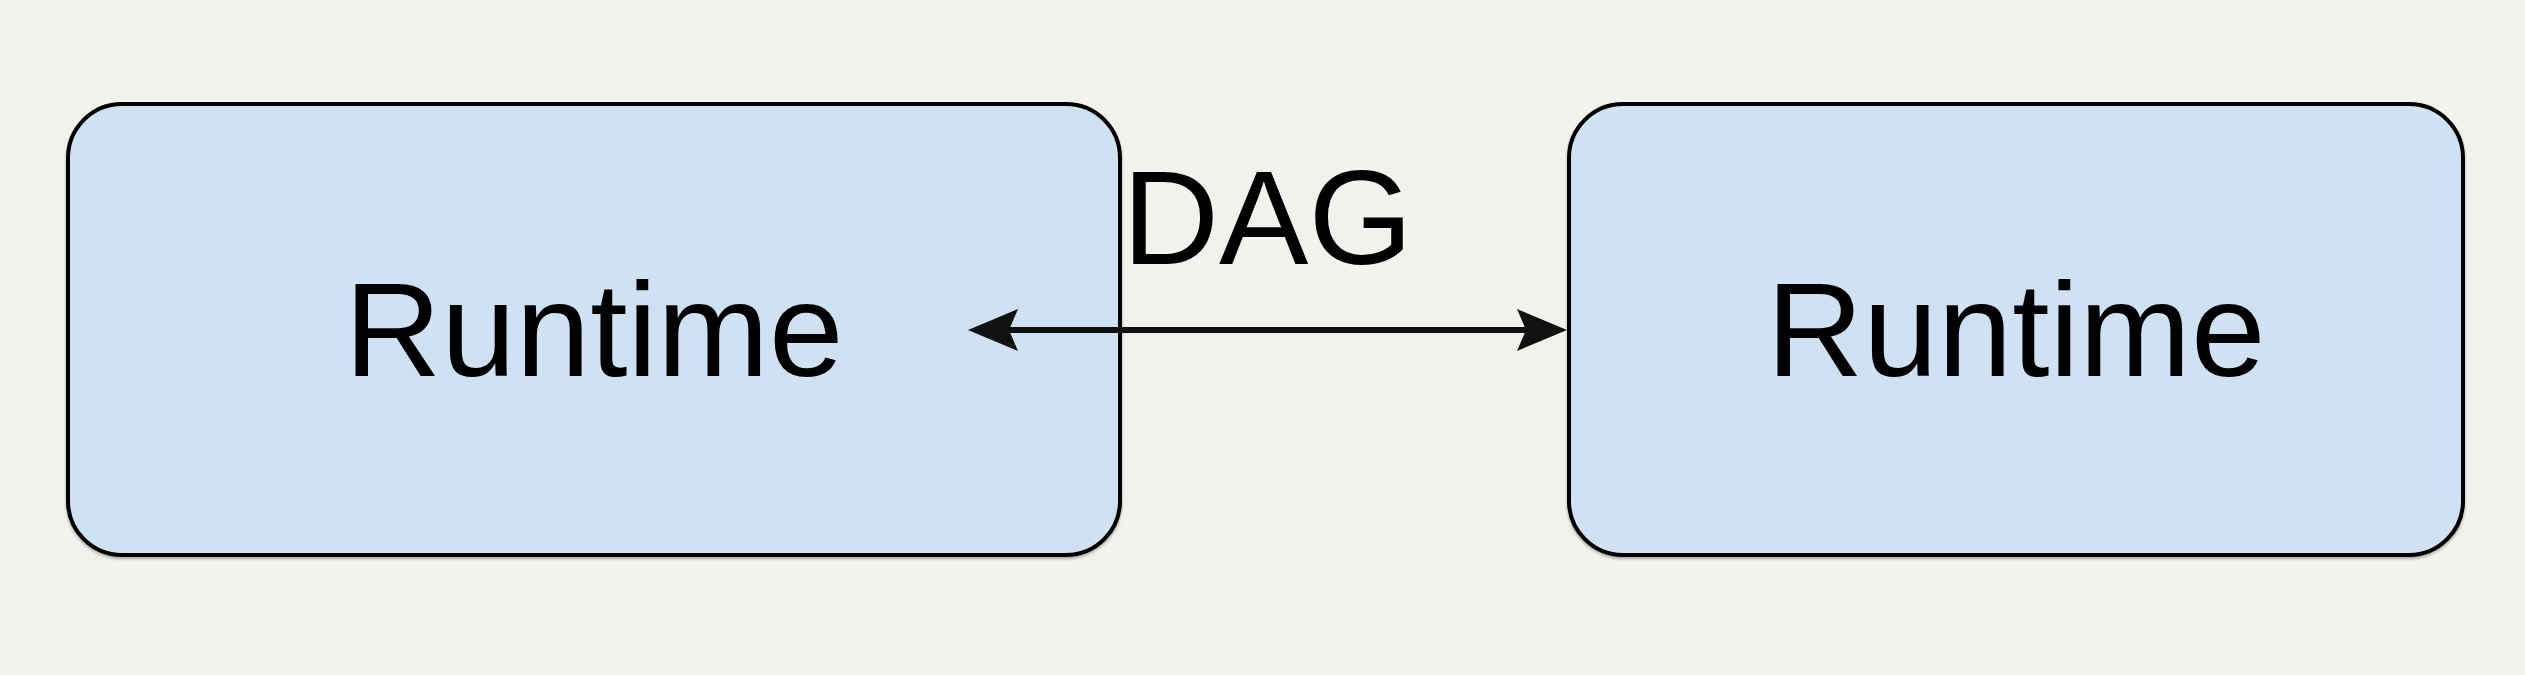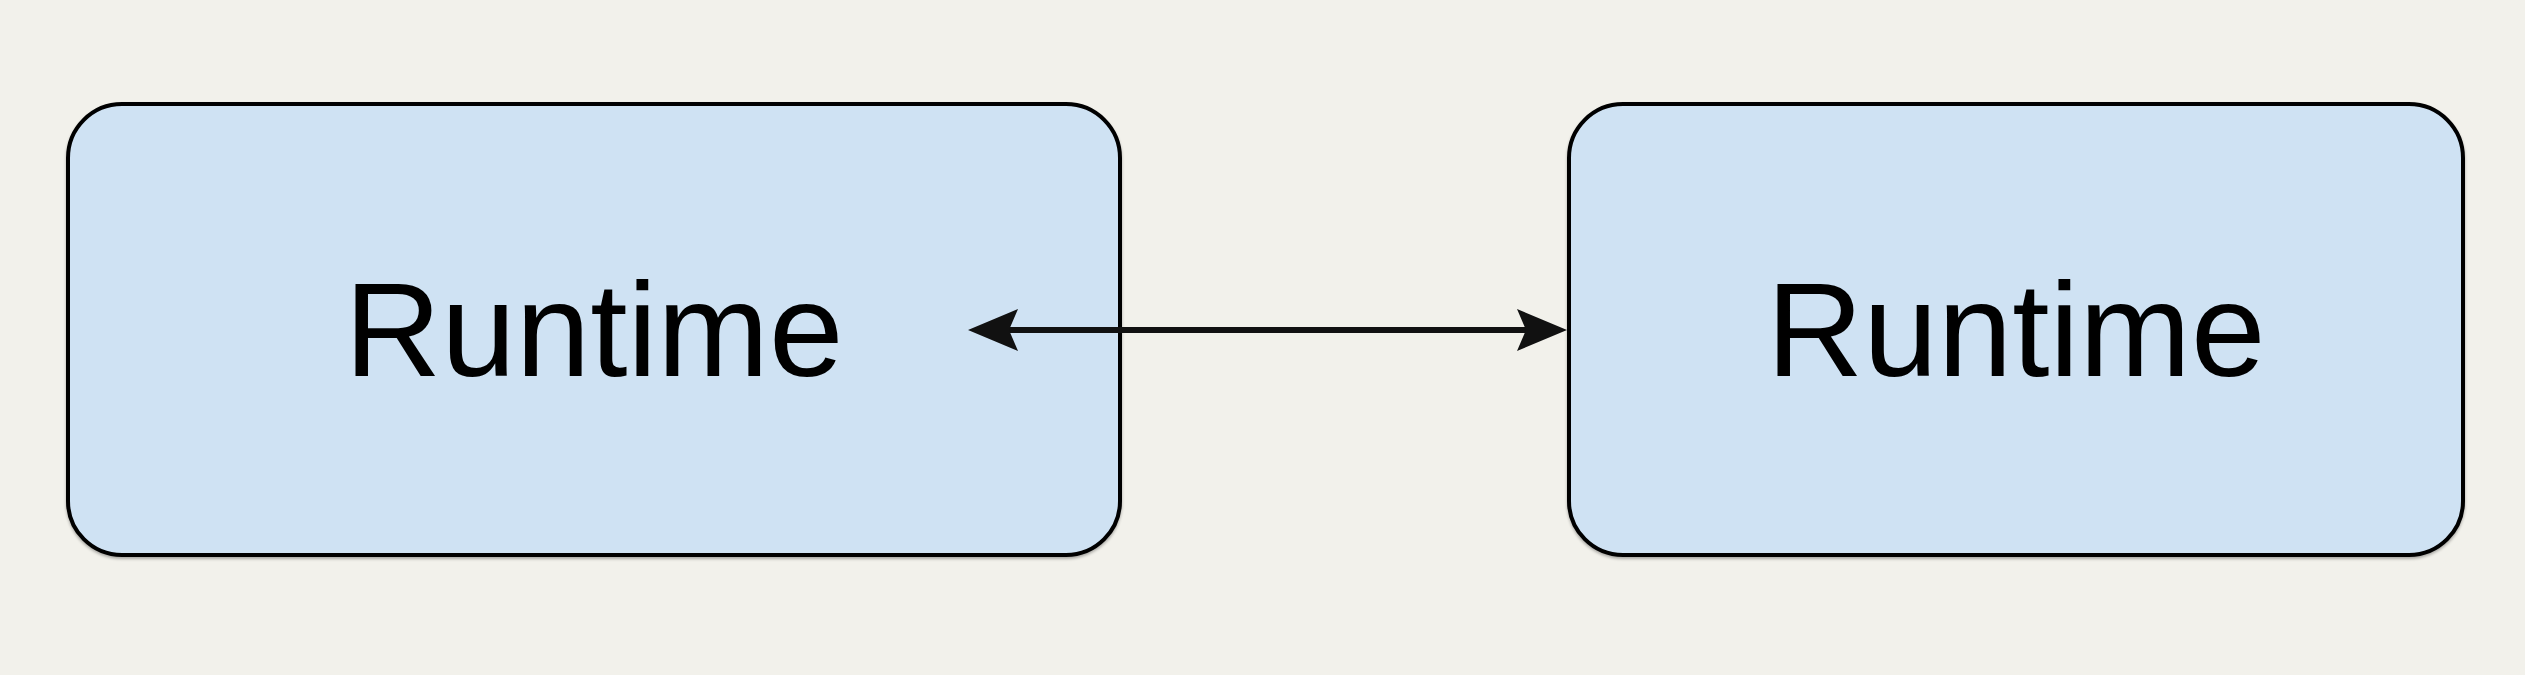--- a/index.html
+++ b/index.html
@@ -68,20 +68,21 @@
 </style>
 </head>
 <body>
 
 <div class="canvas">
 
   <div class="node node-runtime">
     <span class="node-label">Runtime</span>
   </div>
 
+  <div class="edge-label">DAG</div>
 
   <svg class="edge-arrow" viewBox="0 0 599 80" aria-hidden="true">
     <line class="arrow-line" x1="36" y1="40" x2="563" y2="40"></line>
     <polygon class="arrow-head" points="0,40 50,19 41,40 50,61"></polygon>
     <polygon class="arrow-head" points="599,40 549,19 558,40 549,61"></polygon>
   </svg>
 
   <div class="node node-client">
     <span class="node-label">Runtime</span>
   </div>

